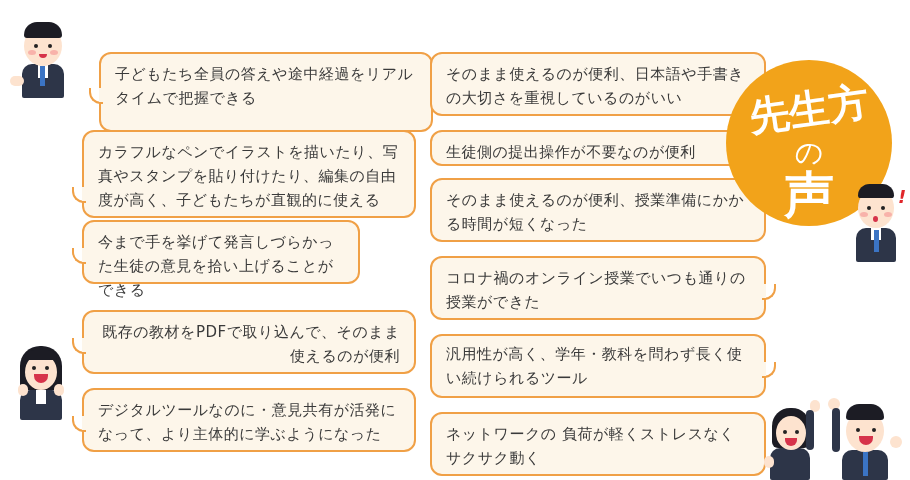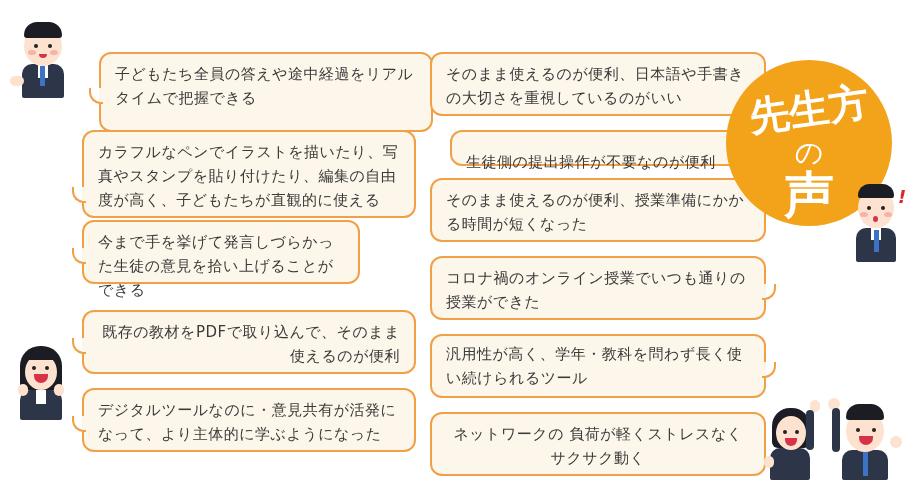--- a/index.html
+++ b/index.html
@@ -53,33 +53,33 @@
 <div class="bubble tail-left t-mid" style="left:82px;top:310px;width:334px;height:64px;text-align:right;">
   <span>既存の教材をPDFで取り込んで、そのまま使えるのが便利</span>
 </div>
 <div class="bubble tail-left t-mid" style="left:82px;top:388px;width:334px;height:64px;">
   <span>デジタルツールなのに・意見共有が活発になって、より主体的に学ぶようになった</span>
 </div>
 
 <div class="bubble" style="left:430px;top:52px;width:336px;height:64px;">
   <span>そのまま使えるのが便利、日本語や手書きの大切さを重視しているのがいい</span>
 </div>
-<div class="bubble" style="left:430px;top:130px;width:336px;height:36px;padding-top:18px;margin-left:20px;">
+<div class="bubble" style="left:430px;top:130px;width:336px;height:36px;padding-top:8px;">
   <span>生徒側の提出操作が不要なのが便利</span>
 </div>
 <div class="bubble" style="left:430px;top:178px;width:336px;height:64px;">
   <span>そのまま使えるのが便利、授業準備にかかる時間が短くなった</span>
 </div>
 <div class="bubble tail-right t-mid" style="left:430px;top:256px;width:336px;height:64px;">
   <span>コロナ禍のオンライン授業でいつも通りの授業ができた</span>
 </div>
 <div class="bubble tail-right t-mid" style="left:430px;top:334px;width:336px;height:64px;font-family:Liberation Mono, monospace;">
   <span>汎用性が高く、学年・教科を問わず長く使い続けられるツール</span>
 </div>
-<div class="bubble" style="left:430px;top:412px;width:336px;height:64px;text-align:center;">
+<div class="bubble" style="left:430px;top:412px;width:336px;height:64px;">
   <span>ネットワークの 負荷が軽くストレスなくサクサク動く</span>
 </div>
 
 <div class="badge">
   <div class="l1">先生方</div>
   <div class="l2">の</div>
   <div class="l3">声</div>
 </div>
 
 <div class="person" style="left:8px;top:20px;width:70px;height:80px;">

